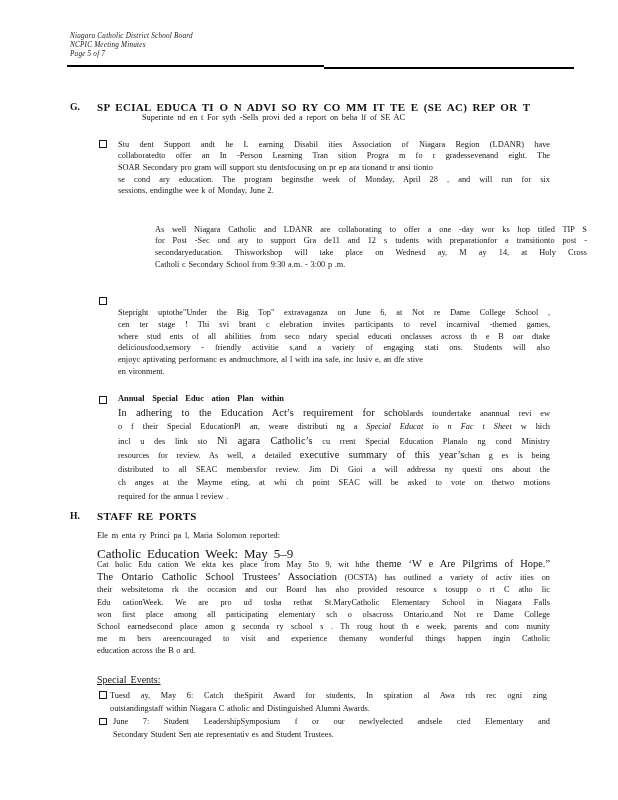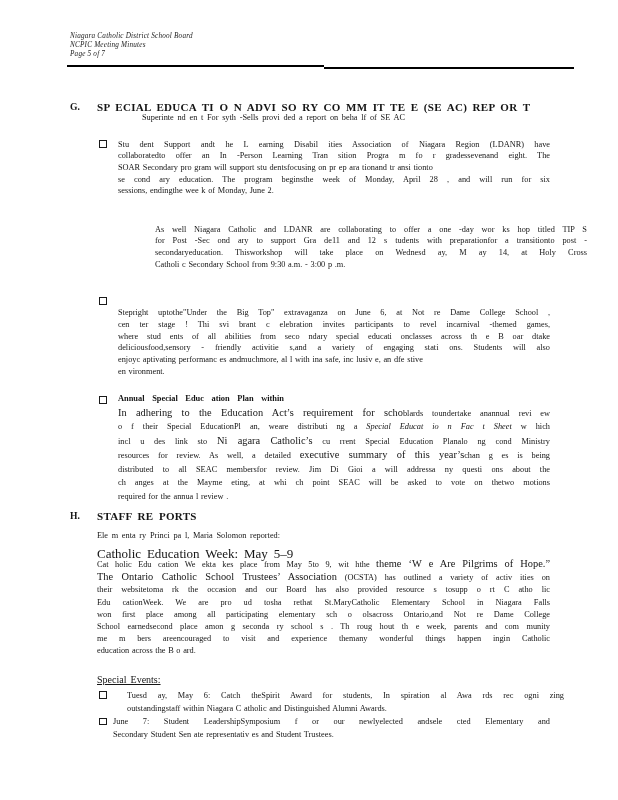--- a/index.html
+++ b/index.html
@@ -95,21 +95,21 @@
       <div class="line"><span>Edu cationWeek. We are pro ud tosha rethat St.MaryCatholic Elementary School in Niagara Falls</span></div>
       <div class="line"><span>won first place among all participating elementary sch o olsacross Ontario,and Not re Dame College</span></div>
       <div class="line"><span>School earnedsecond place amon g seconda ry school s . Th roug hout th e week, parents and com munity</span></div>
       <div class="line"><span>me m bers areencouraged to visit and experience themany wonderful things happen ingin Catholic</span></div>
       <div class="line last"><span>education across the B o ard.</span></div>
     </div>
 
   <div class="abs events" style="left:97px; top:673.5px;">Special Events:</div>
 
   <div class="abs sqbullet" style="left:99px; top:691px;"></div>
-  <div class="abs txt" style="left:127px; top:688.5px; width:437px; line-height:13.2px;">
+  <div class="abs txt" style="left:110px; top:688.5px; width:437px; line-height:13.2px;">
       <div class="line"><span>Tuesd ay, May 6: Catch theSpirit Award for students, In spiration al Awa rds rec ogni zing</span></div>
       <div class="line last"><span>outstandingstaff within Niagara C atholic and Distinguished Alumni Awards.</span></div>
     </div>
 
   <div class="abs sqbullet" style="left:99px; top:717.5px;"></div>
   <div class="abs txt" style="left:113px; top:715px; width:437px; line-height:13.2px;">
       <div class="line"><span>June 7: Student LeadershipSymposium f or our newlyelected andsele cted Elementary and</span></div>
       <div class="line last"><span>Secondary Student Sen ate representativ es and Student Trustees.</span></div>
     </div>
 

